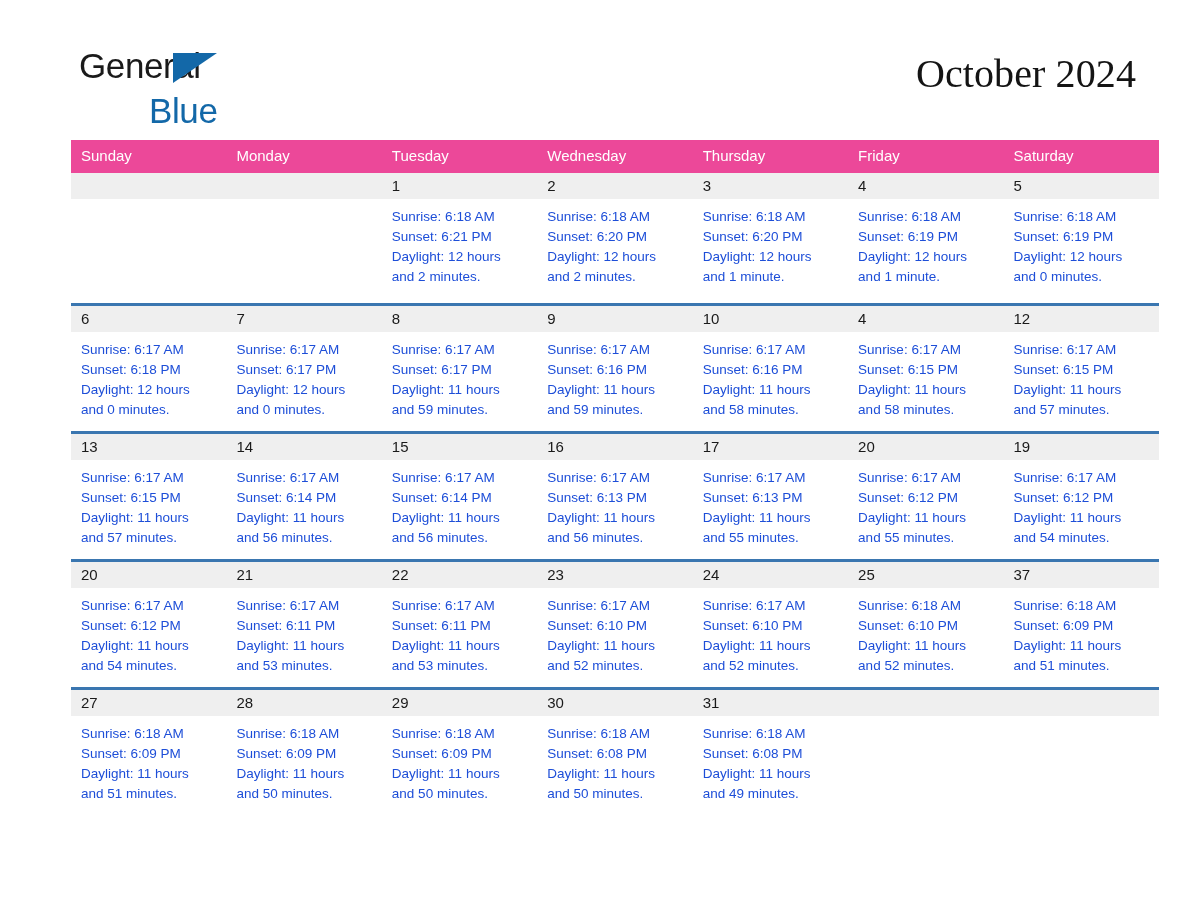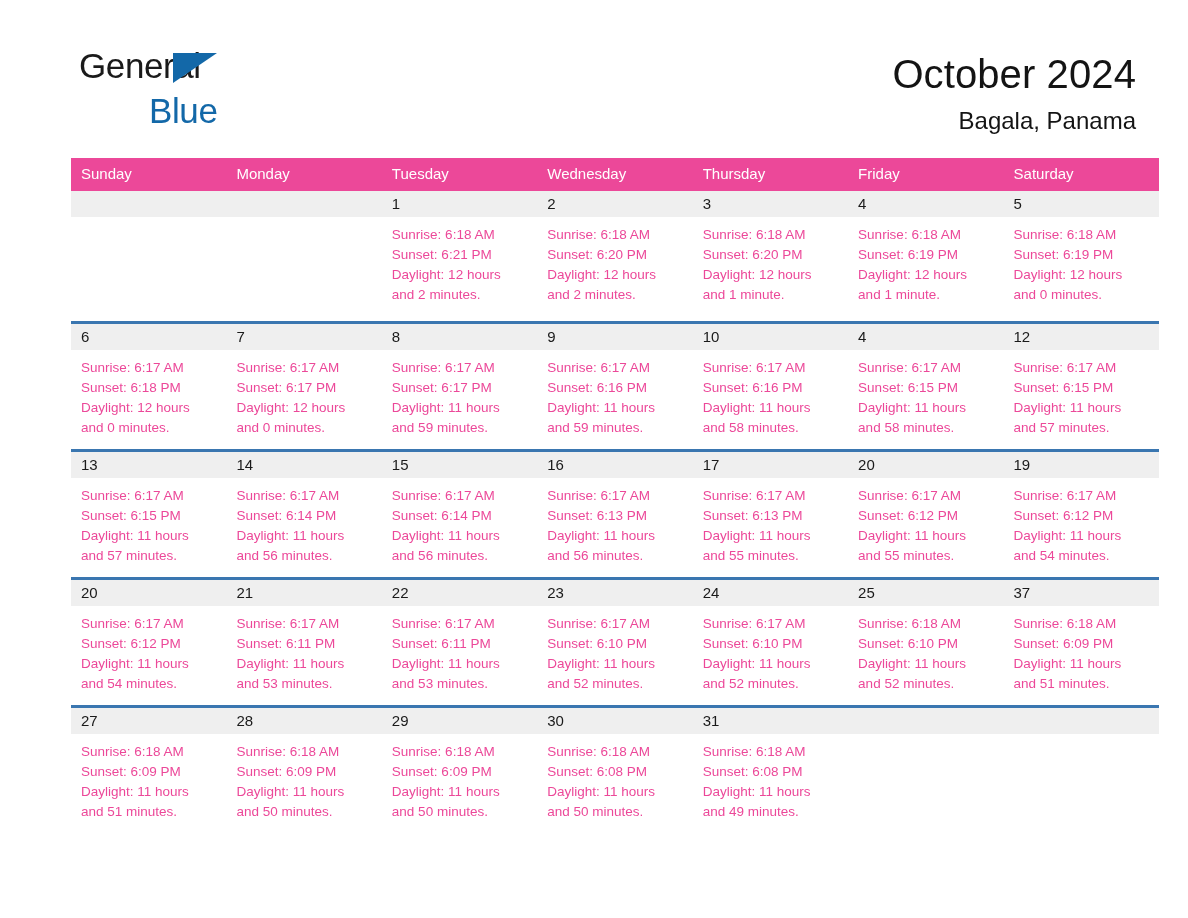--- a/index.html
+++ b/index.html
@@ -58,22 +58,23 @@
   .brand-blue {
     position: absolute;
     left: 70px;
     top: 45px;
     font-size: 35px;
     letter-spacing: -0.4px;
     color: #1368a8;
     line-height: 40px;
   }
   .title-block {
-    text-align: right;
+    text-align: left;
     padding-top: 4px;
+    font-family: Liberation Serif, serif;
   }
   .month-title {
     font-size: 40px;
     line-height: 48px;
     color: #141414;
     font-weight: normal;
     margin: 0;
     letter-spacing: 0.1px;
   }
   .location {
@@ -121,39 +122,38 @@
     padding-left: 10px;
     font-size: 15px;
     color: #1a1a1a;
     box-sizing: border-box;
   }
   .daynum-band.empty { color: transparent; }
   .cell-body {
     padding: 8px 8px 10px 10px;
     font-size: 13.5px;
     line-height: 20px;
-    color: #ec4899;
+    color: #1d4ed8;
   }
   .cell-body div { white-space: nowrap; }
   .cell-body.empty { min-height: 86px; }
 </style>
 </head>
 <body>
 
 <div class="page">
 
   <div class="header">
     <div class="brand">
       <span class="brand-general">General</span>
       <span class="brand-triangle"></span>
       <span class="brand-blue">Blue</span>
     </div>
     <div class="title-block">
       <h1 class="month-title">October 2024</h1>
-      <div class="location">Bagala, Panama</div>
     </div>
   </div>
 
   <table class="calendar">
     <colgroup>
       <col>
         <col>
         <col>
         <col>
         <col>

